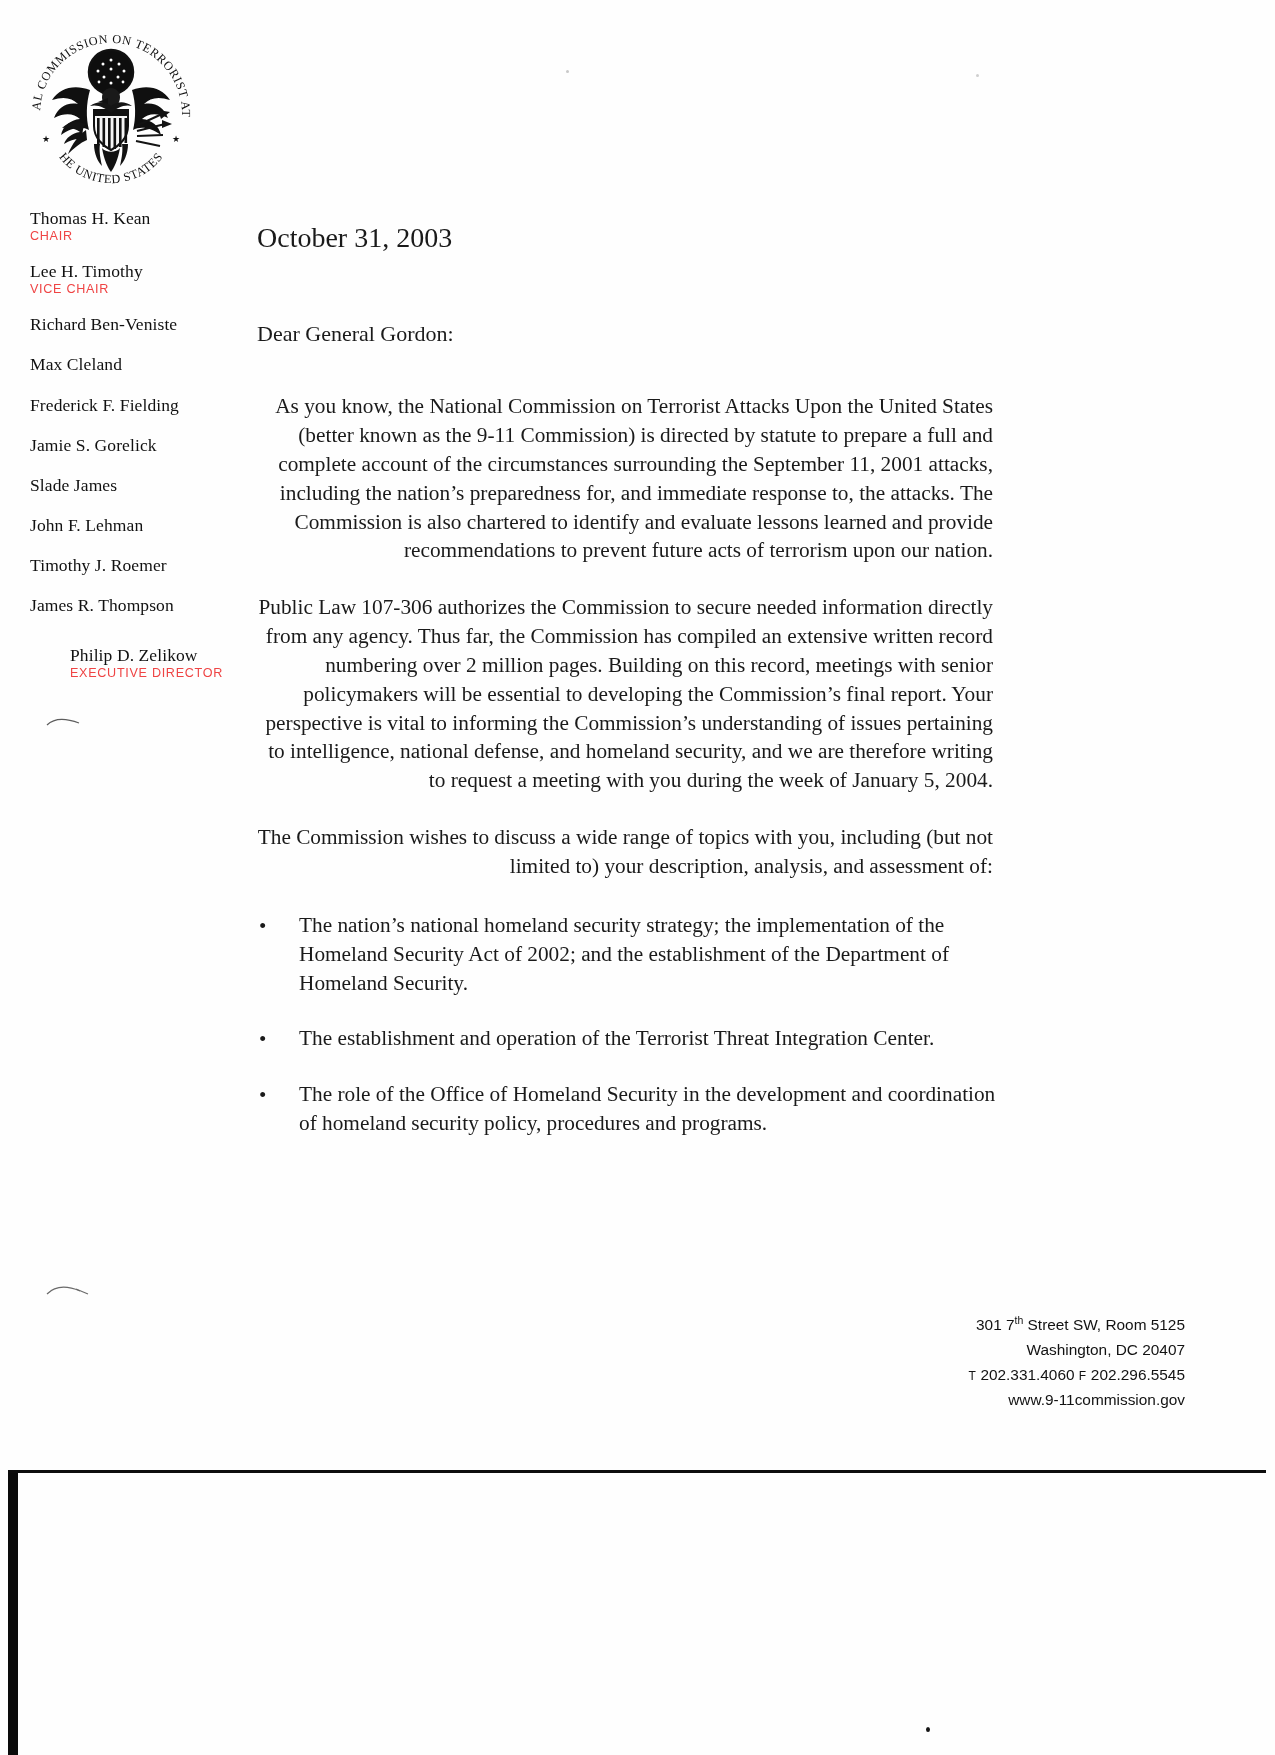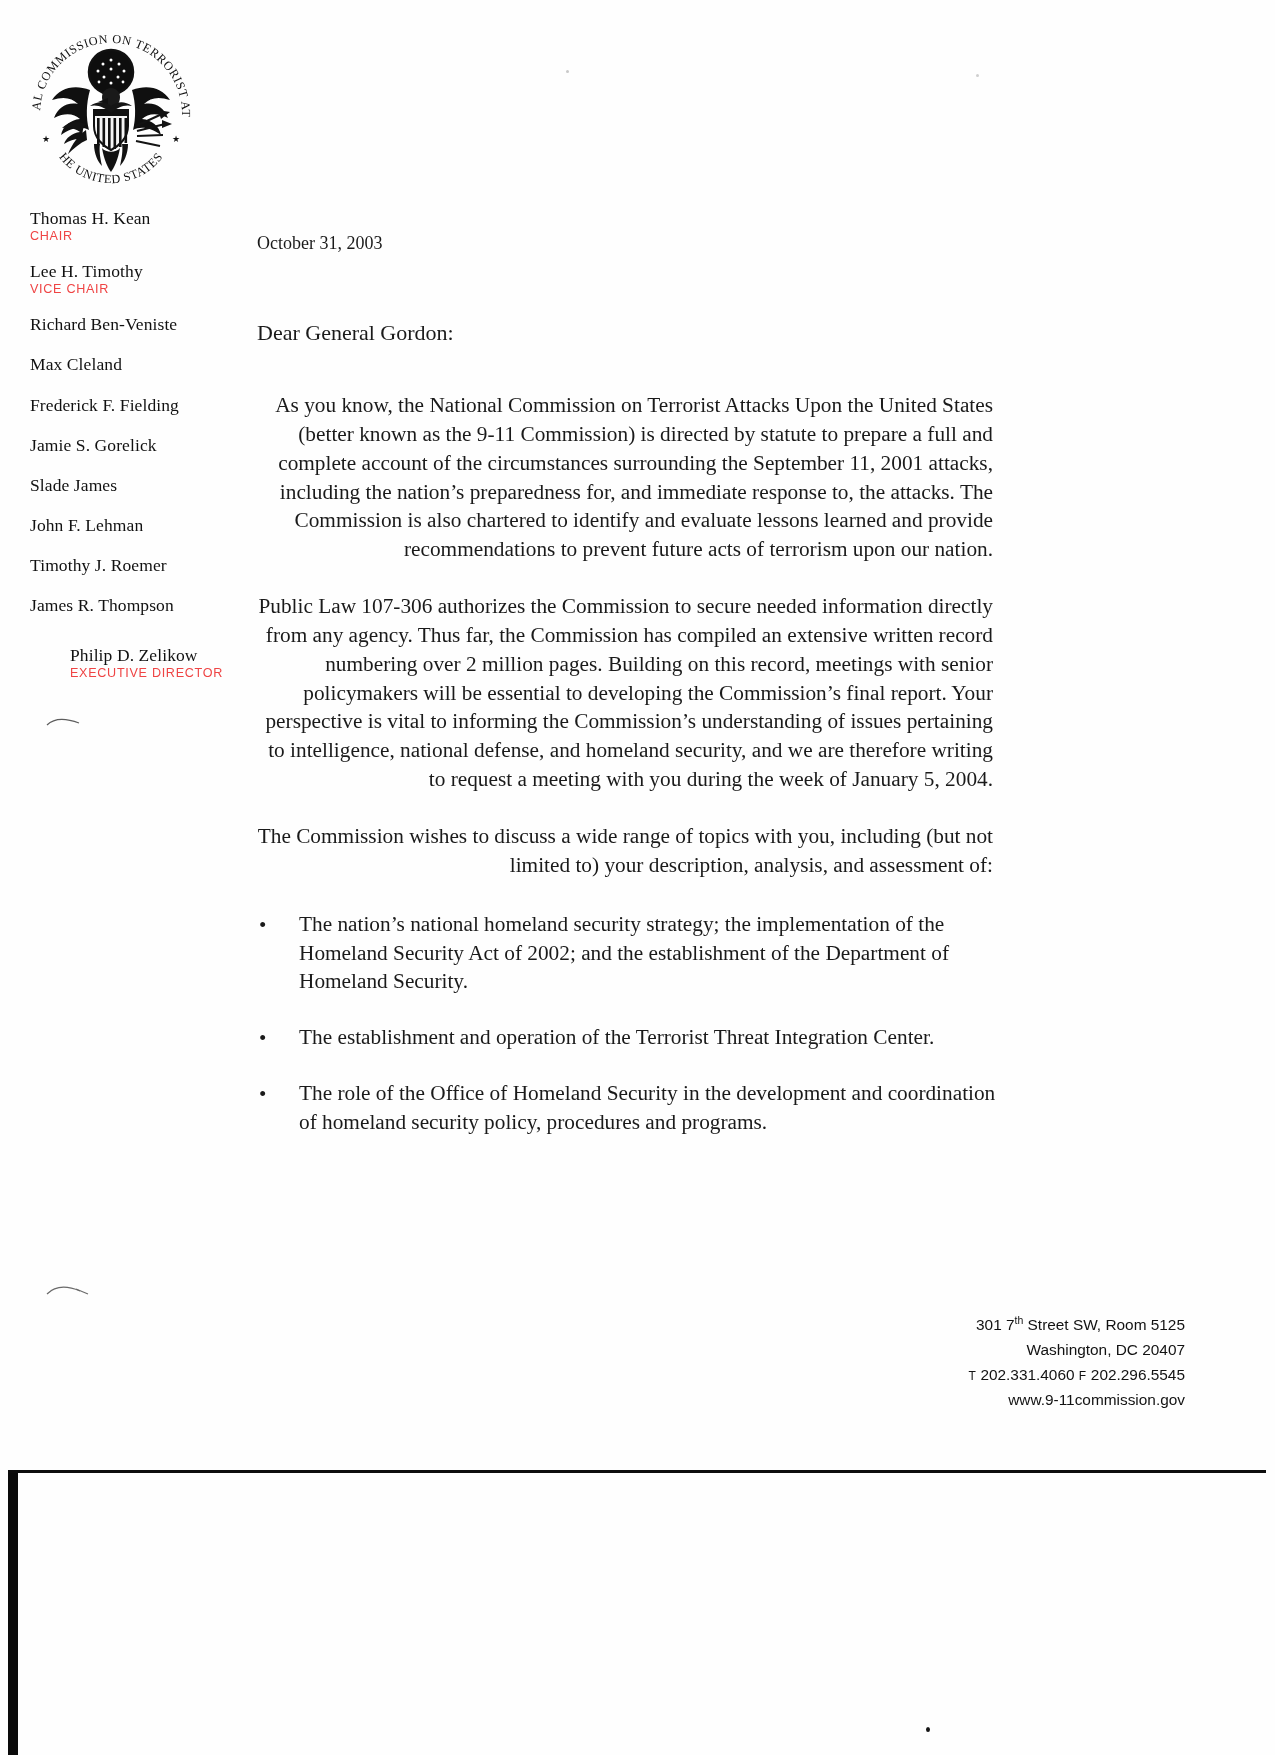--- a/index.html
+++ b/index.html
@@ -55,23 +55,23 @@
     width:44px; height:14px;
   }
 
   
   .letter {
     position:absolute;
     left:257px; top:216px;
     width:740px;
   }
   .date {
-    font-size:18px;
+    font-size:28px;
     line-height:1.32;
-    margin:16px 0 62px 0;
+    margin:4px 0 62px 0;
   }
   .address {
     font-size:21.5px;
     line-height:1.33;
     margin:0 0 42px 0;
   }
   .address div { white-space:nowrap; }
   .salutation {
     font-size:22px;
     line-height:1.33;

